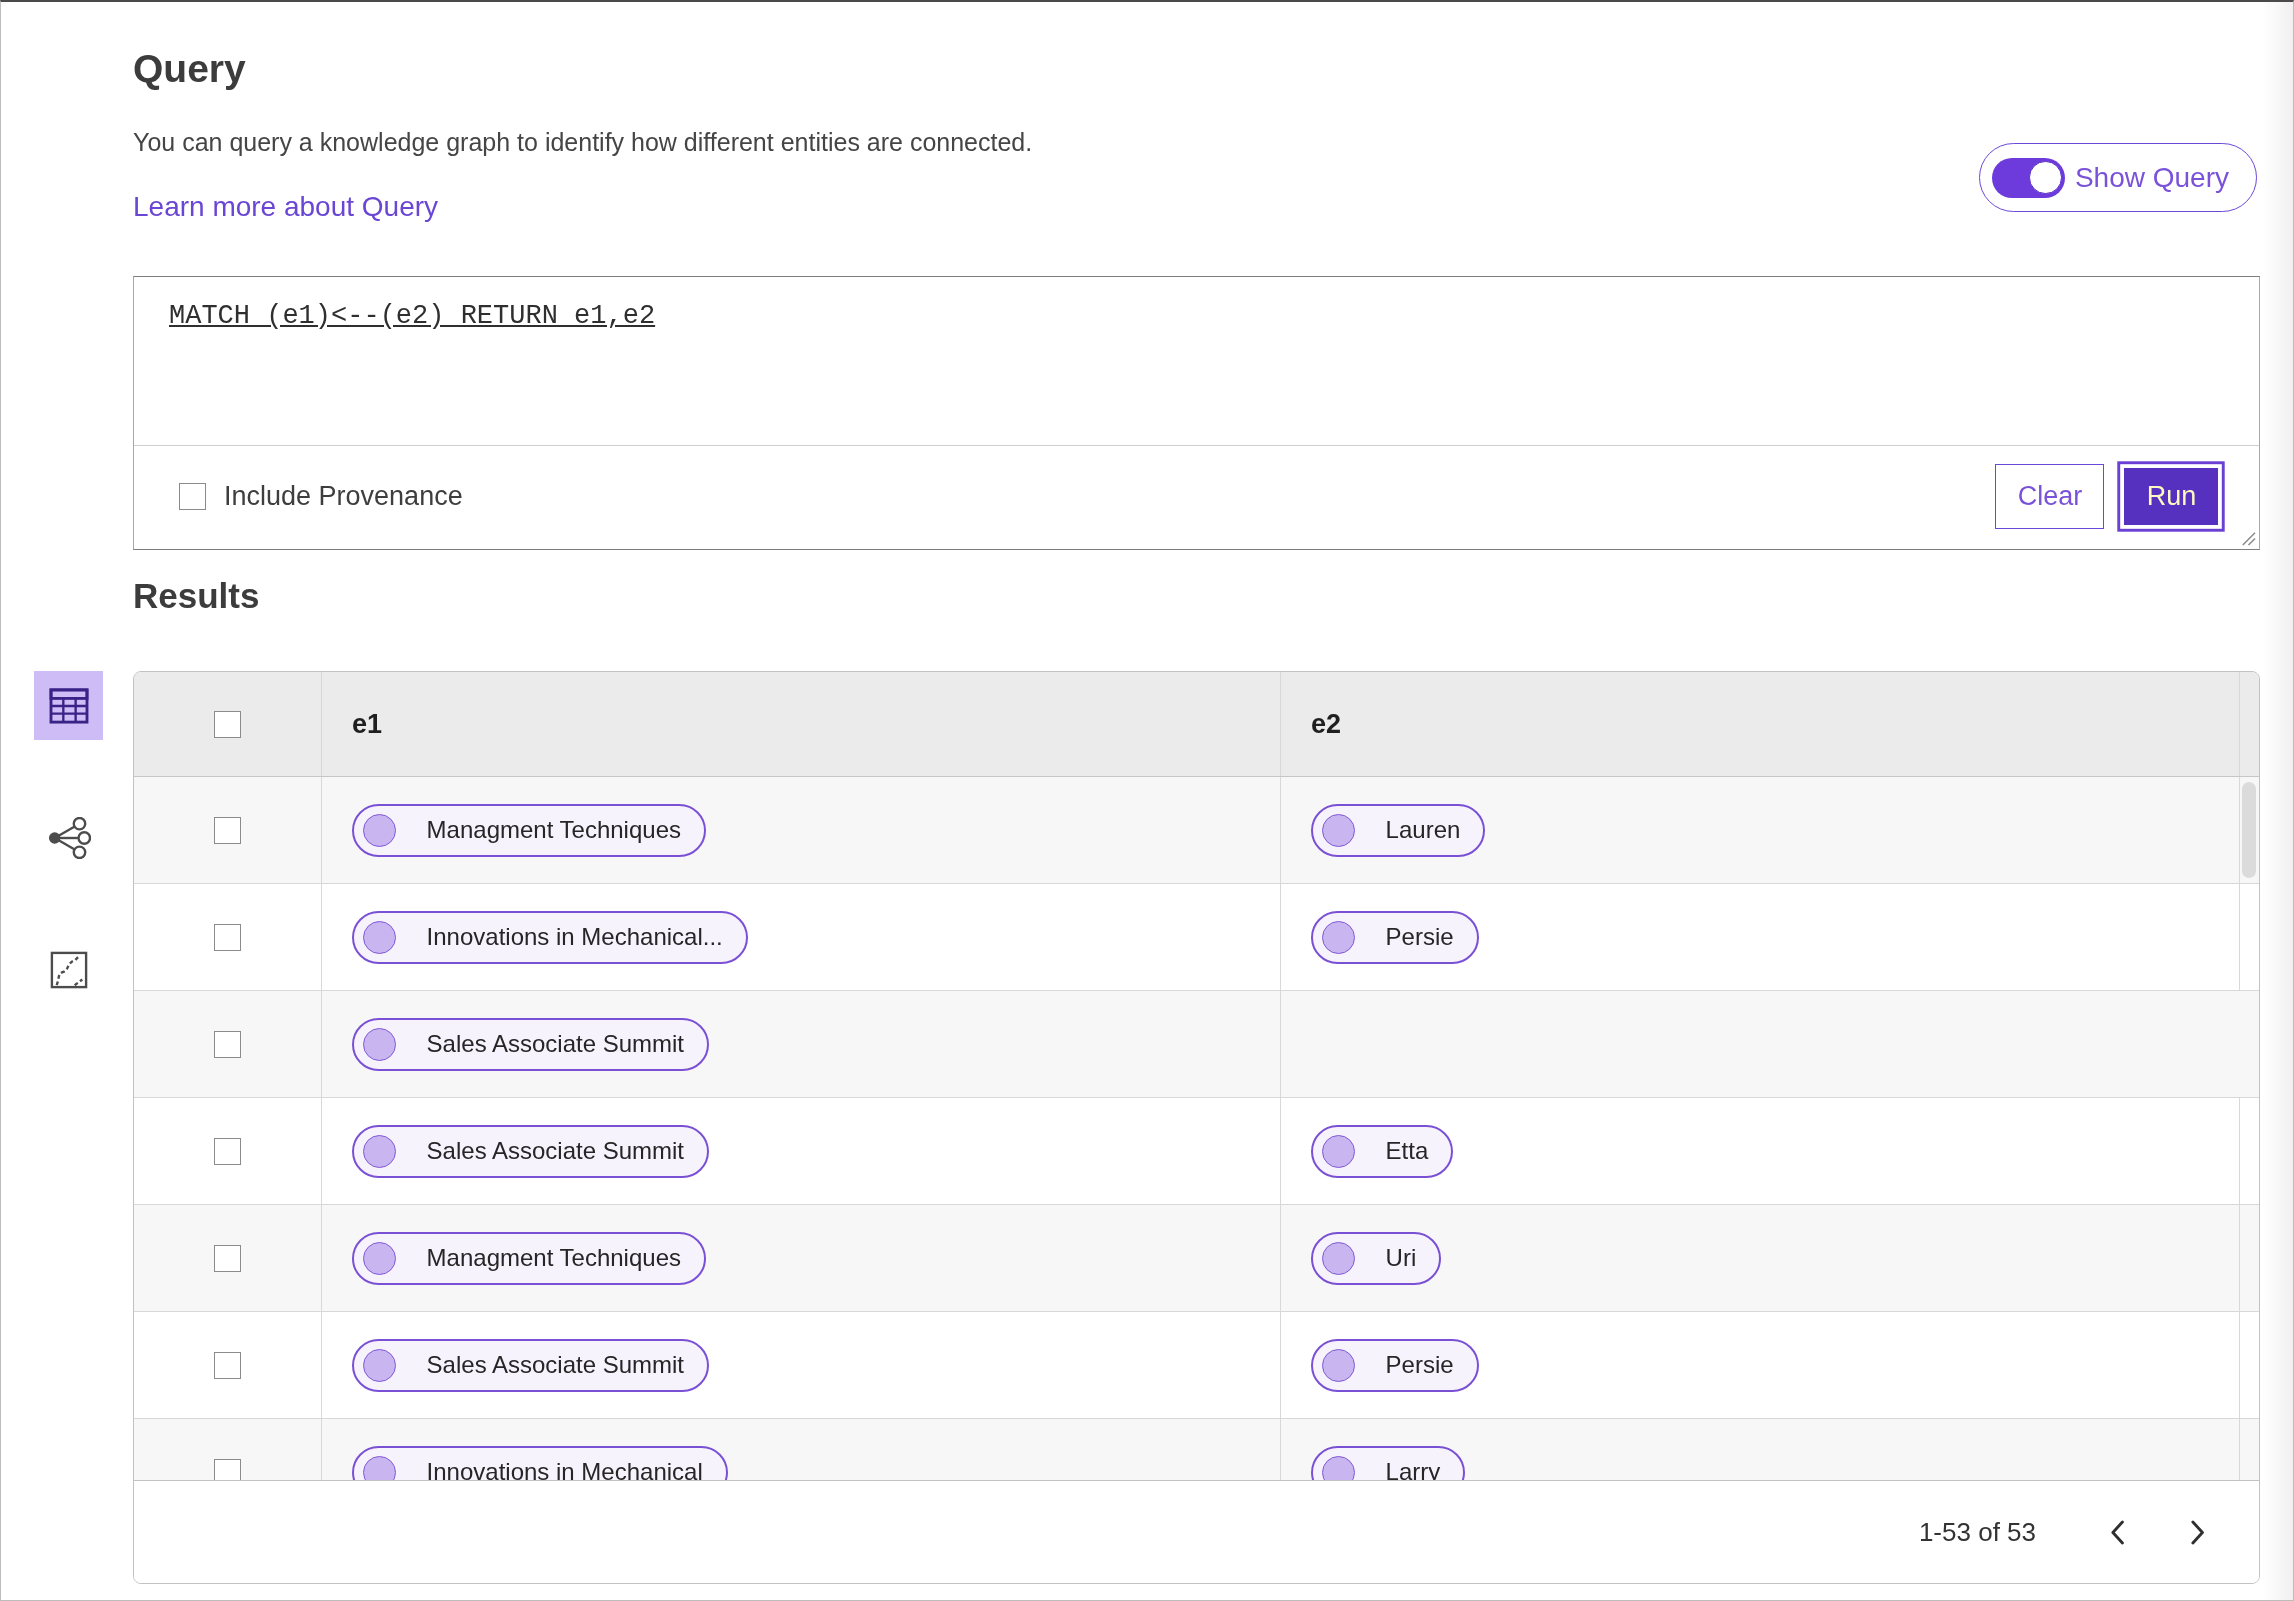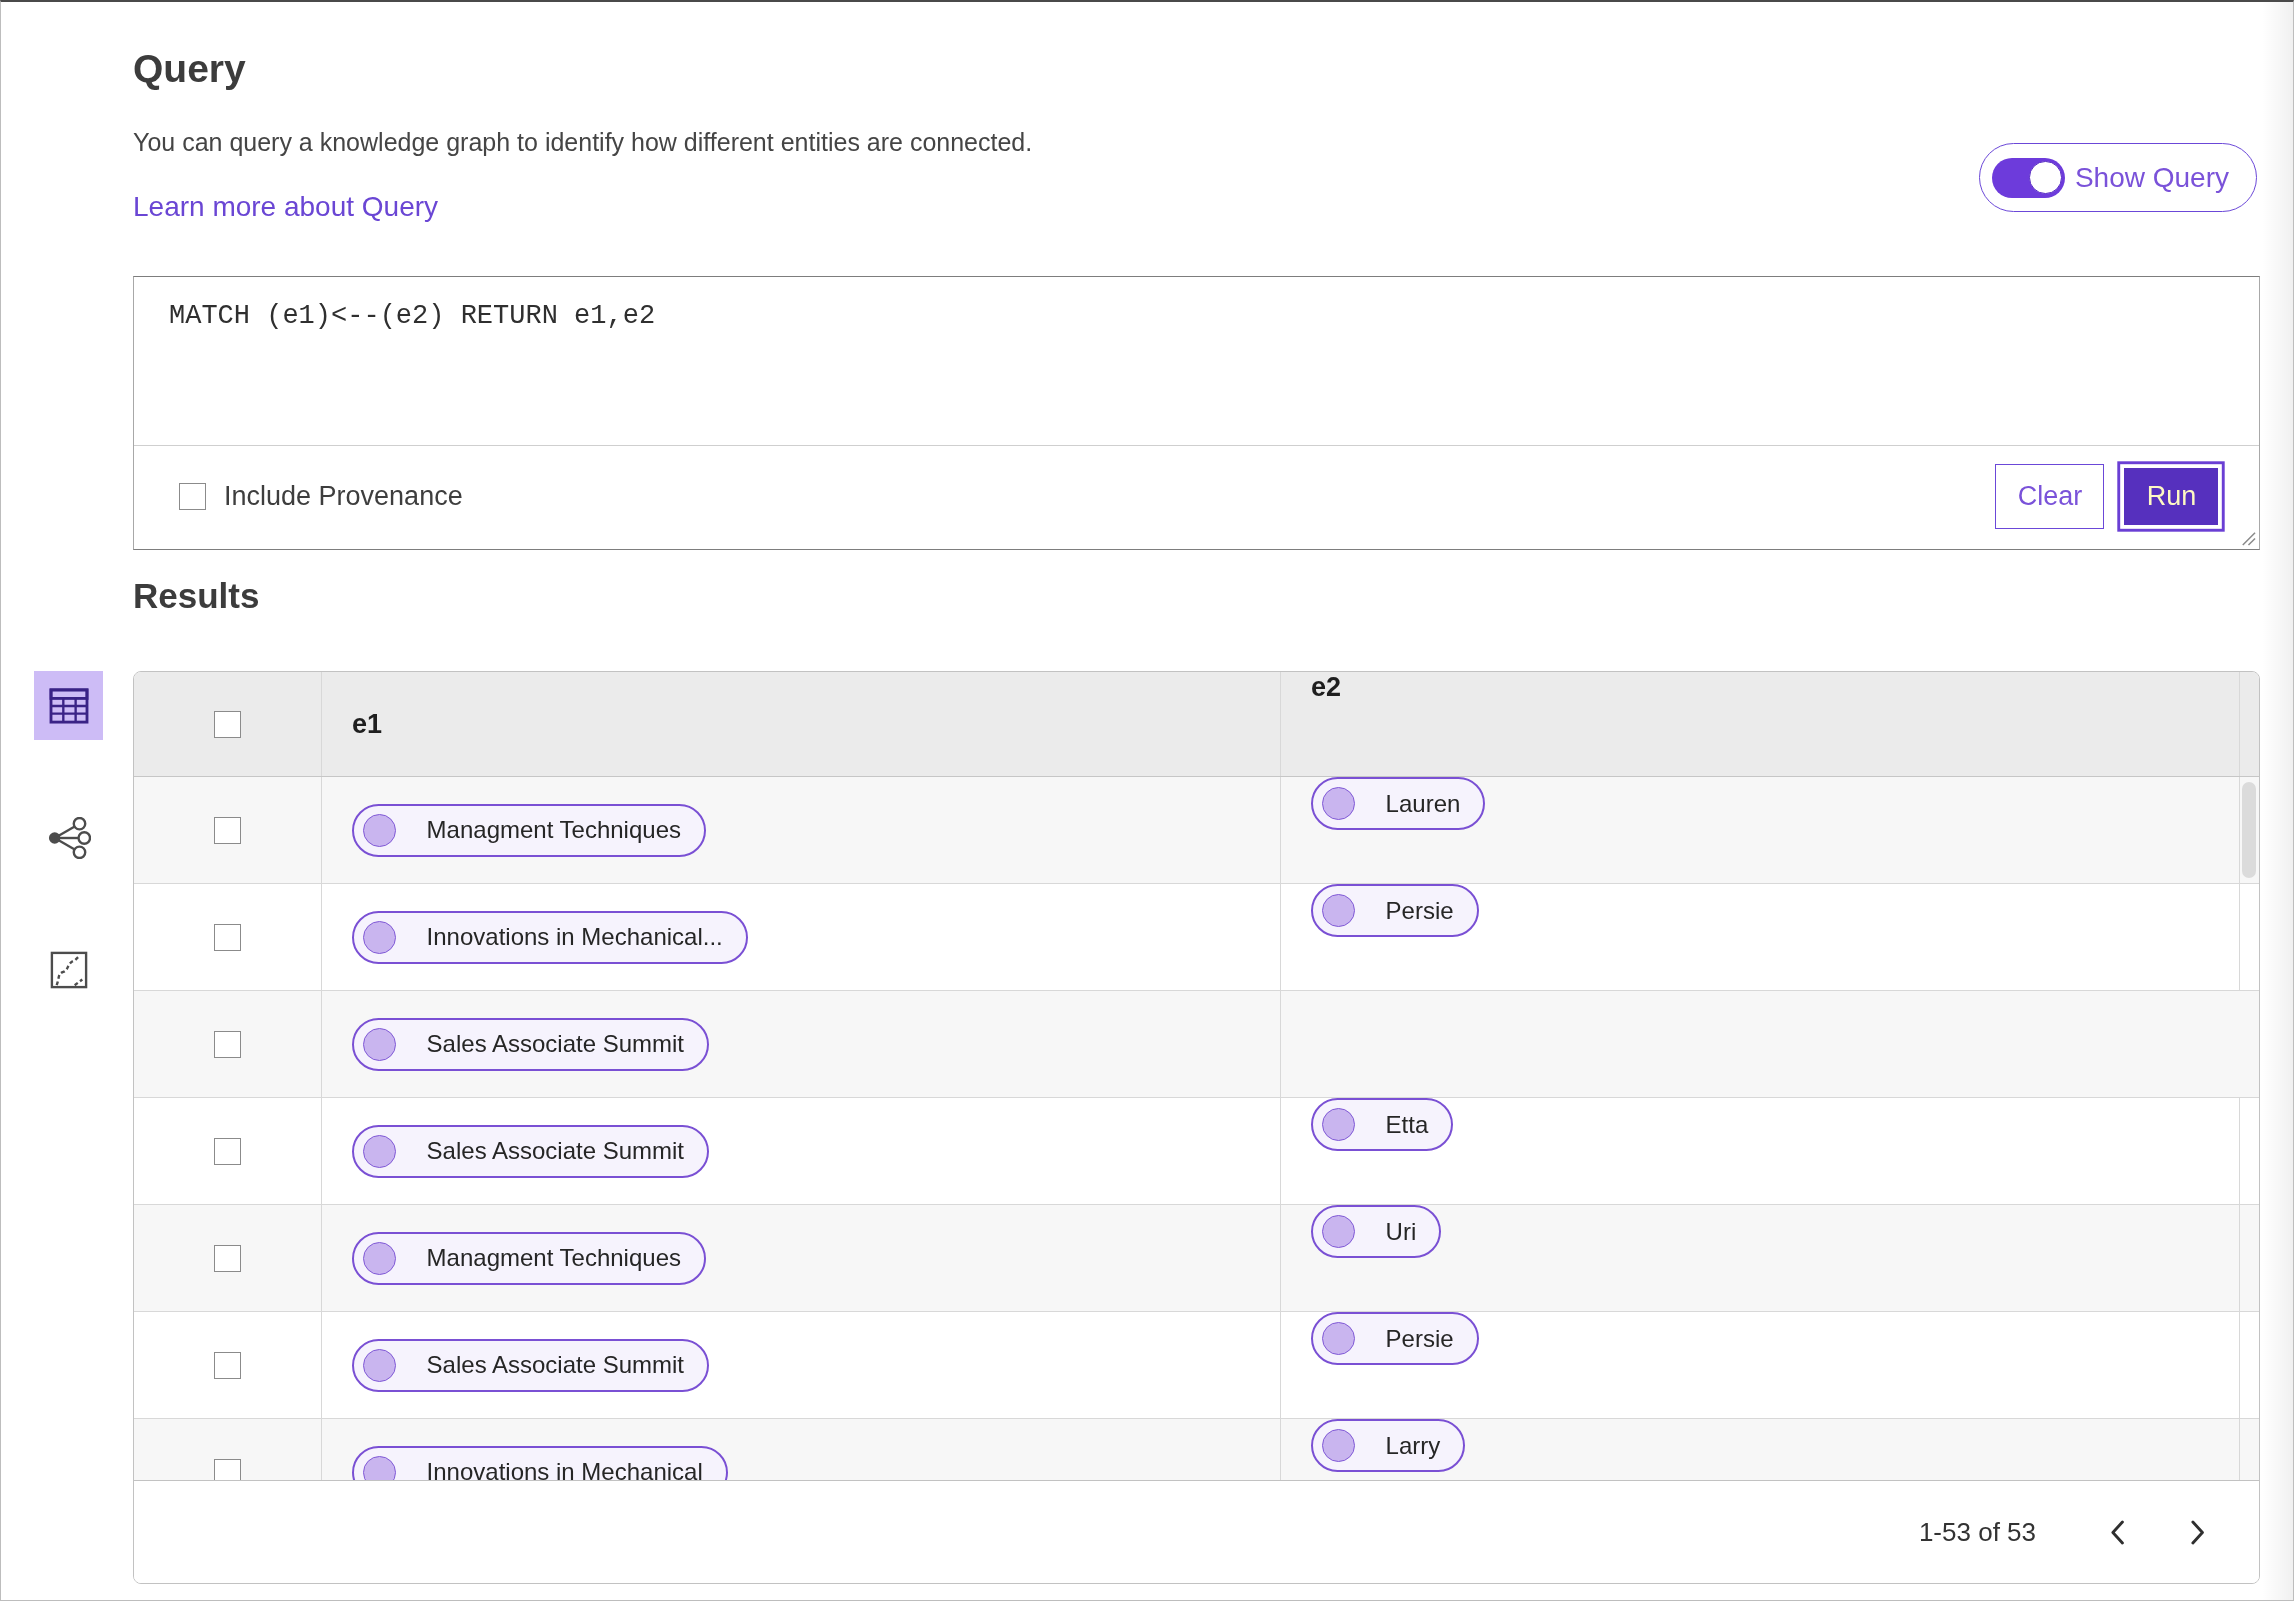--- a/index.html
+++ b/index.html
@@ -27,21 +27,21 @@
 
   
   .query-box {
     position:absolute; left:132px; top:274px; width:2127px; height:274px;
     border-left:1px solid #a8a8a8; border-right:1px solid #a8a8a8;
     border-top:1.9px solid #7d7d7d; border-bottom:1.9px solid #7d7d7d; background:#fff;
   }
   .editor {
     position:relative; height:169px; border-bottom:1px solid #cfcfcf;
     padding:24px 38px 1px 35px; font-family:"Liberation Mono", monospace;
-    font-size:27px; color:#2f2f2f; white-space:pre; overflow:hidden; cursor:text;
+    font-size:27px; color:#2f2f2f; white-space:pre; overflow:hidden; cursor:text;text-decoration:underline;
   }
   .resize-handle { position:absolute; right:2.9px; bottom:2.9px; width:17px; height:17px; cursor:nwse-resize; }
   .controls { display:flex; align-items:center; height:101px; padding:0 31px 0 45px; }
   .cb { width:27px; height:27px; border:1.9px solid #8b8b8b; background:#fff; flex:0 0 auto; cursor:pointer; }
   .cb-label { margin-left:18px; font-size:27px; color:#3e3e3e; }
   .spacer { flex:1; }
   .btn-clear {
     width:109px; height:65px; background:#fff; border:1.9px solid #6b48d8; color:#7a52d9;
     font-size:27px; font-family:inherit; cursor:pointer; margin-right:20px;
   }
@@ -66,21 +66,21 @@
     display:flex; flex-direction:column;
   }
   .thead { display:flex; height:105px; background:#ebebeb; border-bottom:1px solid #c6c6c6; flex:0 0 auto; }
   .tbody { position:relative; height:703px; overflow:hidden; flex:0 0 auto; }
   .tfoot {
     flex:1; border-top:1px solid #c2c2c2; background:#fff;
     display:flex; align-items:center; justify-content:flex-end; padding-right:38px;
   }
   .col-check { width:188px; flex:0 0 auto; display:flex; align-items:center; justify-content:center; border-right:1px solid #d8d8d8; }
   .col-e1 { width:959px; flex:0 0 auto; display:flex; align-items:center; border-right:1px solid #d8d8d8; }
-  .col-e2 { width:959px; flex:0 0 auto; display:flex; align-items:flex-start; border-right:1px solid #d8d8d8; }
+  .col-e2 { width:959px; flex:0 0 auto; display:flex; align-items:center; border-right:1px solid #d8d8d8; }
   .col-scroll { width:21px; flex:0 0 auto; }
   .th-label { padding-left:30px; font-size:27px; font-weight:700; color:#1f1f1f; }
   .trow { display:flex; height:107px; border-bottom:1px solid #d8d8d8; background:#fff; }
   .trow.alt { background:#f7f7f7; }
 
   .pill {
     display:inline-flex; align-items:center; margin-left:30px; height:53px;
     border:2.4px solid #7a50d4; border-radius:28px; background:#f6f3fd;
     padding:0 23px 0 8.6px; gap:31px; cursor:pointer; max-width:92%;
   }

